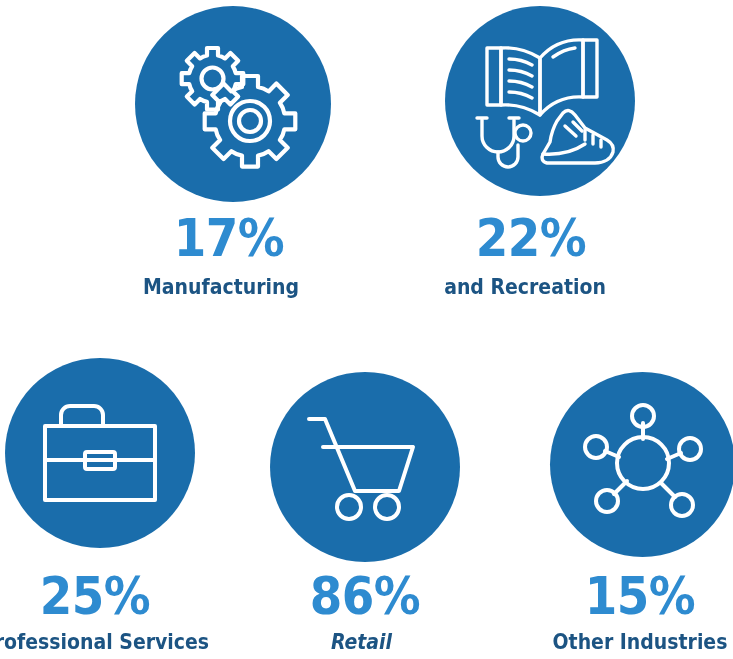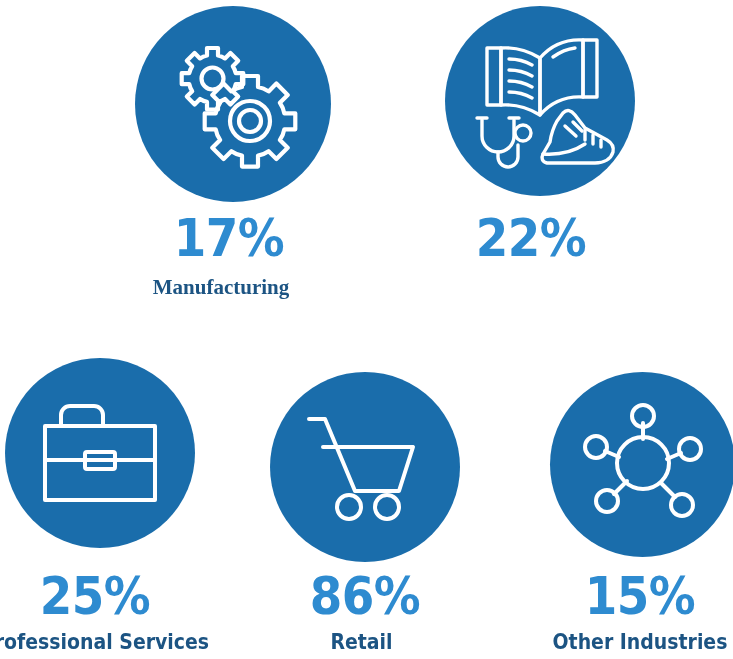--- a/index.html
+++ b/index.html
@@ -69,28 +69,28 @@
   #cell-retail        { left: 250px; top: 372px; width: 230px; }
   #cell-other         { left: 475px; top: 372px; width: 330px; }
 
   #circle-manufacturing { left: 75px;  top: 6px;   width: 196px; height: 196px; }
   #circle-education     { left: 105px; top: 6px;   width: 190px; height: 190px; }
   #circle-professional  { left: 75px;  top: 0px;   width: 190px; height: 190px; }
   #circle-retail        { left: 20px;  top: 0px;   width: 190px; height: 190px; }
   #circle-other         { left: 75px;  top: 0px;   width: 185px; height: 185px; }
 
   .pct-manufacturing { position: absolute; left: 8px; right: 0; top: 212px; }
-  .lbl-manufacturing { position: absolute; left: 0; right: 8px; top: 275px; font-family: Liberation Serif, serif; }
+  .lbl-manufacturing { position: absolute; left: 0; right: 8px; top: 275px; }
   .pct-education     { position: absolute; left: 12px; right: 0; top: 212px; }
   .lbl-education     { position: absolute; left: 0; right: 0; top: 275px; }
 
   .pct-professional  { position: absolute; left: 0; right: 0; top: 212px; }
   .lbl-professional  { position: absolute; left: 0; right: 0; top: 272px; }
   .pct-retail        { position: absolute; left: 0; right: 0; top: 198px; }
-  .lbl-retail        { position: absolute; left: 0; right: 7px; top: 258px; }
+  .lbl-retail        { position: absolute; left: 0; right: 7px; top: 258px; font-style: italic; }
   .pct-other         { position: absolute; left: 0; right: 0; top: 198px; }
   .lbl-other         { position: absolute; left: 0; right: 0; top: 258px; }
 </style>
 </head>
 <body>
 
 <div id="infographic">
 
   <div class="item top" id="cell-manufacturing">
     <div class="circle ringed" id="circle-manufacturing">
@@ -138,20 +138,21 @@
           <path d="M100 100 l11 10"></path>
           <path d="M108 96 l9 9"></path>
           <path d="M120 104 v10"></path>
           <path d="M128 109 v9"></path>
           <path d="M136 114 v7"></path>
         </svg>
       </span>
     </div>
     <div class="pct pct-education">22%</div>
     <div class="label lbl-education">
+      <div>and Recreation</div>
     </div>
   </div>
 
   <div class="item bot" id="cell-professional">
     <div class="circle" id="circle-professional">
       <span>
         <svg width="118" height="110" viewBox="0 0 118 110" fill="none" stroke="#ffffff" stroke-width="4" stroke-linejoin="round" stroke-linecap="round">
           <path d="M29 8 h24 a9 9 0 0 1 9 9 v11 h-42 v-11 a9 9 0 0 1 9 -9 z"></path>
           <rect x="4" y="28" width="110" height="74"></rect>
           <path d="M4 62 h110"></path>

